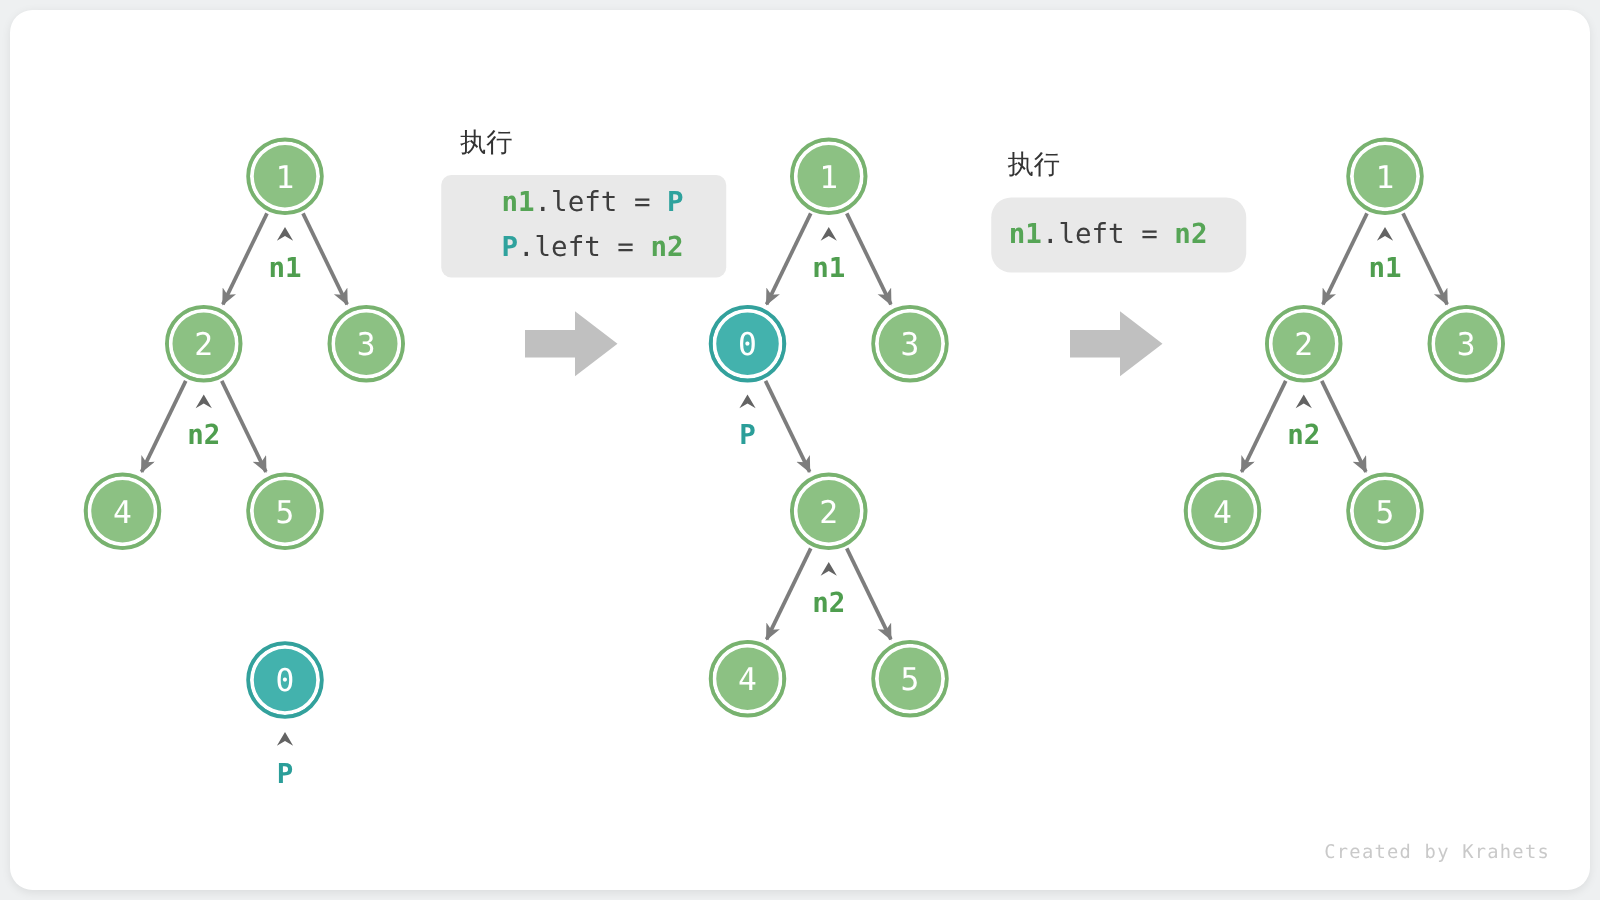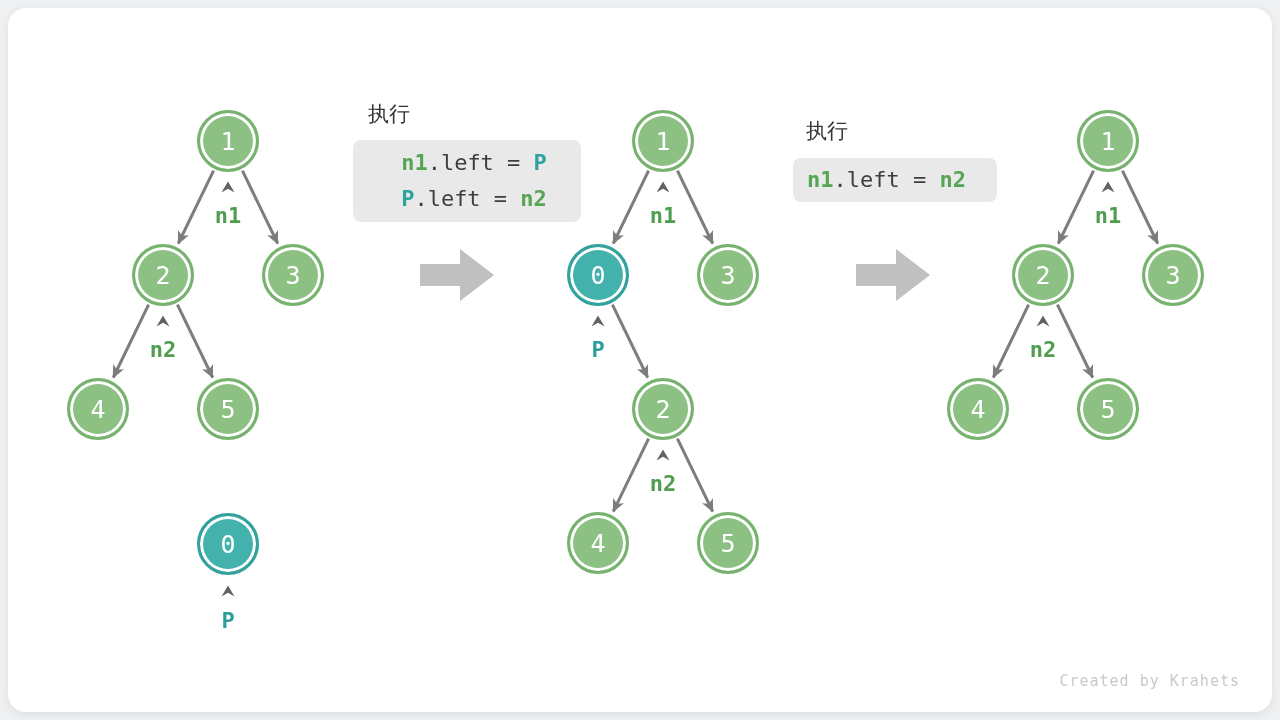--- a/index.html
+++ b/index.html
@@ -123,18 +123,18 @@
     <div class="ptr-label green" style="left: 1108px; top: 215px;">n1</div>
     <div class="ptr-label green" style="left: 1043px; top: 349px;">n2</div>
   </div>
 <div id="panel-layer">
     <div class="exec-heading" style="left: 368px; top: 100px;">执行</div>
     <div class="exec-heading" style="left: 806px; top: 117px;">执行</div>
     <div class="code-panel" style="left: 353px; top: 140px; width: 228px; height: 82px; text-align: center;">
       <div class="code-line"><span class="tok-green">n1</span><span class="tok-plain">.left = </span><span class="tok-teal">P</span></div>
       <div class="code-line"><span class="tok-teal">P</span><span class="tok-plain">.left = </span><span class="tok-green">n2</span></div>
     </div>
-    <div class="code-panel" style="left: 793px; top: 158px; width: 204px; height: 44px;">
+    <div class="code-panel" style="left: 793px; top: 158px; width: 204px; height: 60px; border-radius: 16px;">
       <div class="code-line"><span class="tok-green">n1</span><span class="tok-plain">.left = </span><span class="tok-green">n2</span></div>
     </div>
   </div>
 
 <div class="watermark">Created by Krahets</div>
 
 </body></html>

